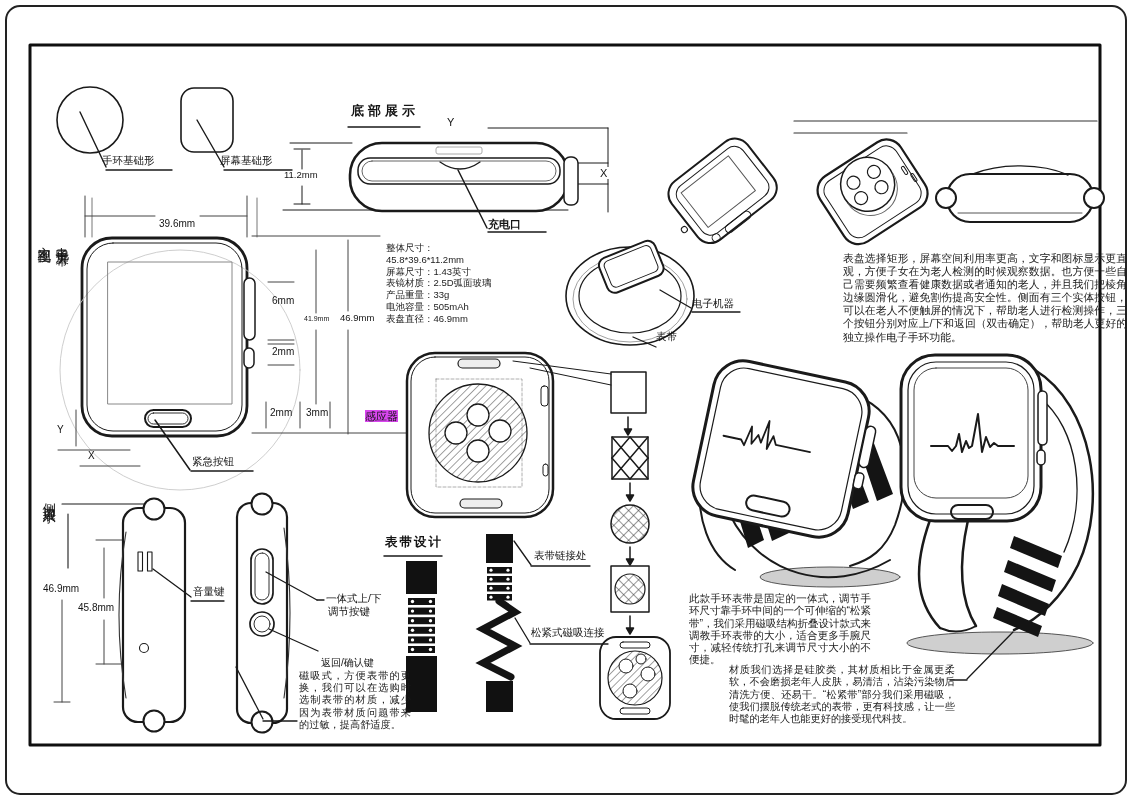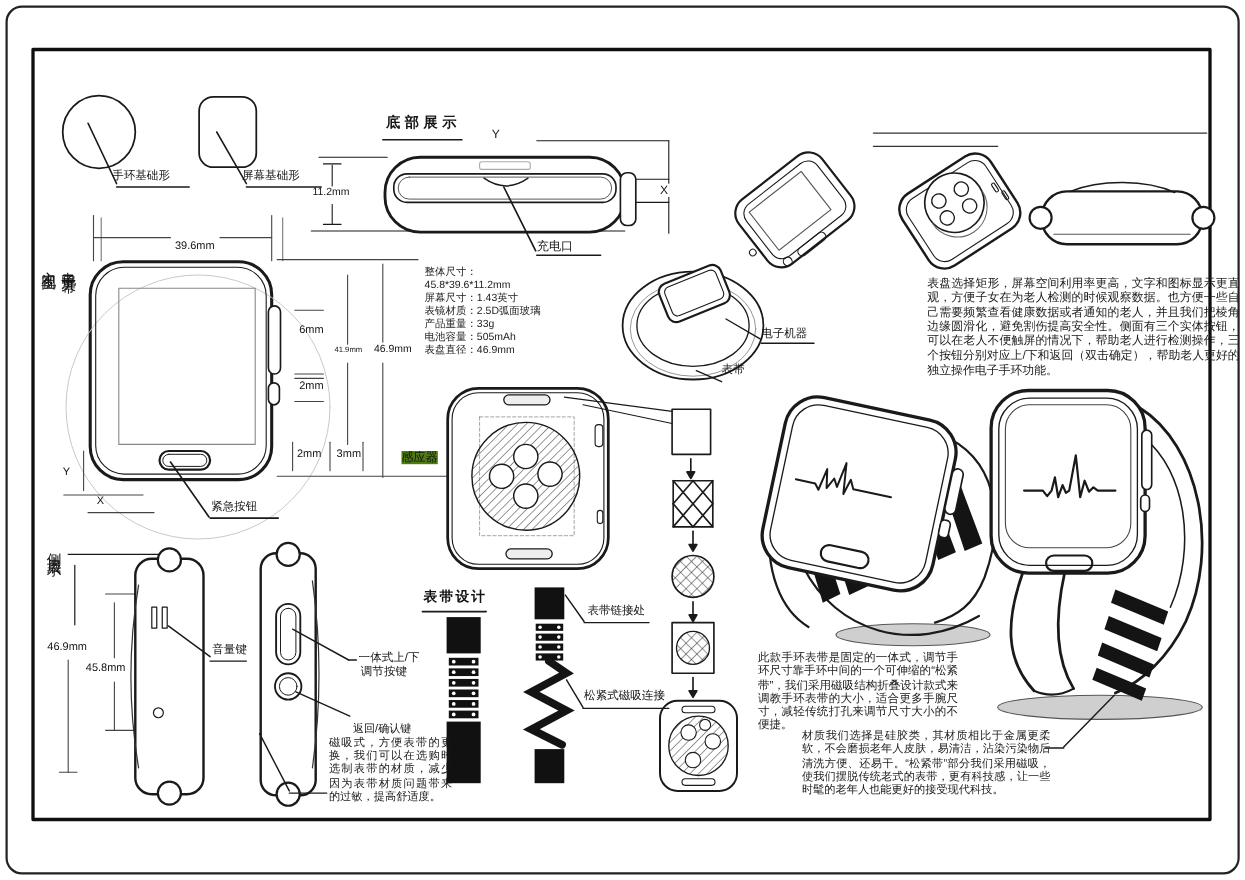--- a/index.html
+++ b/index.html
@@ -332,34 +332,34 @@
 </svg>
 
 
 <div class="lbl" style="left:102px;top:155px;font-size:10.5px;">手环基础形</div>
 <div class="lbl" style="left:220px;top:155px;font-size:10.5px;">屏幕基础形</div>
 
 <div class="lbl bold" style="left:351px;top:104px;font-size:13px;letter-spacing:4px;">底部展示</div>
 <div class="lbl" style="left:447px;top:116px;font-size:11px;">Y</div>
 <div class="lbl" style="left:598px;top:167px;font-size:11px;background:#fff;padding:0 2px;">X</div>
 <div class="lbl" style="left:284px;top:170px;font-size:9.5px;">11.2mm</div>
-<div class="lbl" style="left:488px;top:218px;font-size:11px;font-weight:400;">充电口</div>
+<div class="lbl" style="left:488px;top:218px;font-size:11px;font-weight:700;">充电口</div>
 
 <div class="lbl vtext" style="left:36px;top:236px;font-size:13.5px;letter-spacing:2px;">主视图</div>
 <div class="lbl vtext" style="left:54px;top:236px;font-size:13.5px;letter-spacing:2px;">电子屏幕</div>
 <div class="lbl" style="left:159px;top:206px;font-size:10px;margin-top:12px;">39.6mm</div>
 <div class="lbl" style="left:272px;top:295px;font-size:10px;text-align:right;">6mm</div>
 <div class="lbl" style="left:272px;top:346px;font-size:10px;">2mm</div>
 <div class="lbl" style="left:304px;top:315px;font-size:7px;">41.9mm</div>
 <div class="lbl" style="left:340px;top:313px;font-size:9.5px;background:#fff;">46.9mm</div>
 <div class="lbl" style="left:270px;top:407px;font-size:10px;">2mm</div>
 <div class="lbl" style="left:306px;top:407px;font-size:10px;">3mm</div>
 <div class="lbl" style="left:57px;top:424px;font-size:10px;">Y</div>
 <div class="lbl" style="left:88px;top:450px;font-size:10px;">X</div>
-<div class="lbl" style="left:365px;top:410px;font-size:11px;background:#4d7c0f;">感应器</div>
+<div class="lbl" style="left:365px;top:410px;font-size:11px;background:#d946ef;">感应器</div>
 <div class="lbl" style="left:192px;top:456px;font-size:10.5px;">紧急按钮</div>
 
 <div class="specs">
   <div>整体尺寸：</div>
   <div>45.8*39.6*11.2mm</div>
   <div>屏幕尺寸：1.43英寸</div>
   <div>表镜材质：2.5D弧面玻璃</div>
   <div>产品重量：33g</div>
   <div>电池容量：505mAh</div>
   <div>表盘直径：46.9mm</div>

